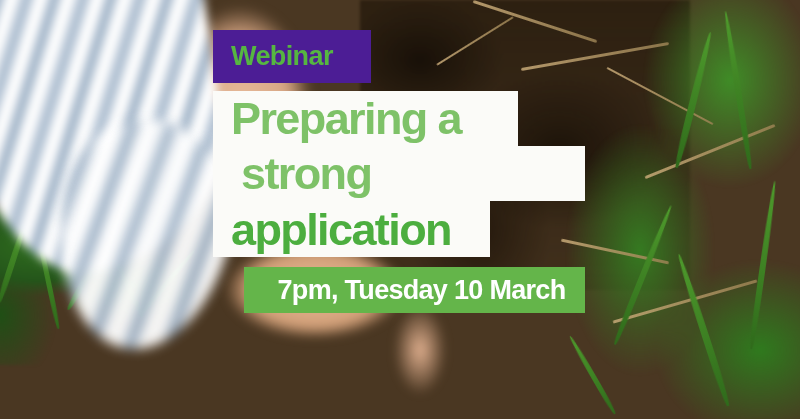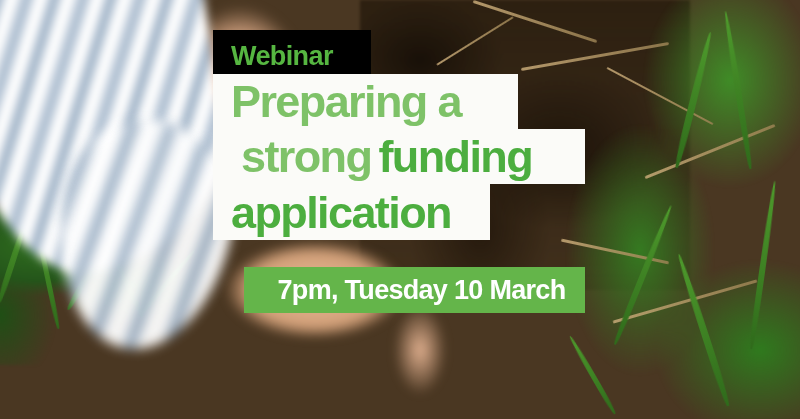--- a/index.html
+++ b/index.html
@@ -145,31 +145,31 @@
       radial-gradient(circle .7px at 60% 85%, rgba(0,0,0,.1) 50%, transparent 51%);
     background-size:9px 9px, 13px 13px, 11px 11px, 15px 15px;
     opacity:.55;
     pointer-events:none;
   }
 
   
   .eyebrow-panel {
     position:absolute; left:213px; top:30px;
     width:158px; height:53px;
-    background:#000000;
+    background:#4c1d95;
     display:flex; align-items:center;
   }
   .eyebrow-text {
     margin-left:18px;
     font-size:27px; font-weight:bold;
     letter-spacing:-0.6px;
     color:#56b641;
   }
 
-  .title-block { position:absolute; left:213px; top:74px; }
+  .title-block { position:absolute; left:213px; top:91px; }
 
   .title-row {
     background:#fbfbf8;
     display:flex; align-items:center;
     height:55px;
     white-space:nowrap;
   }
   .t-row1 { width:305px; }
   .t-row2 { width:372px; }
   .t-row3 { width:277px; height:56px; }
@@ -243,21 +243,20 @@
     <span class="eyebrow-text">Webinar</span>
   </div>
 
   <div class="title-block">
     <div class="title-row t-row1">
       <span class="title-text g-light">Preparing a</span>
     </div>
     <div class="title-row t-row2">
       <span class="title-text g-light">strong</span>
         <span class="sp"></span>
-        <span class="title-text g-bold" style="margin-left:0">funding</span>
     </div>
     <div class="title-row t-row3">
       <span class="title-text g-bold">application</span>
     </div>
   </div>
 
   <div class="date-banner">
     <span class="date-text">7pm, Tuesday 10 March</span>
   </div>
 

